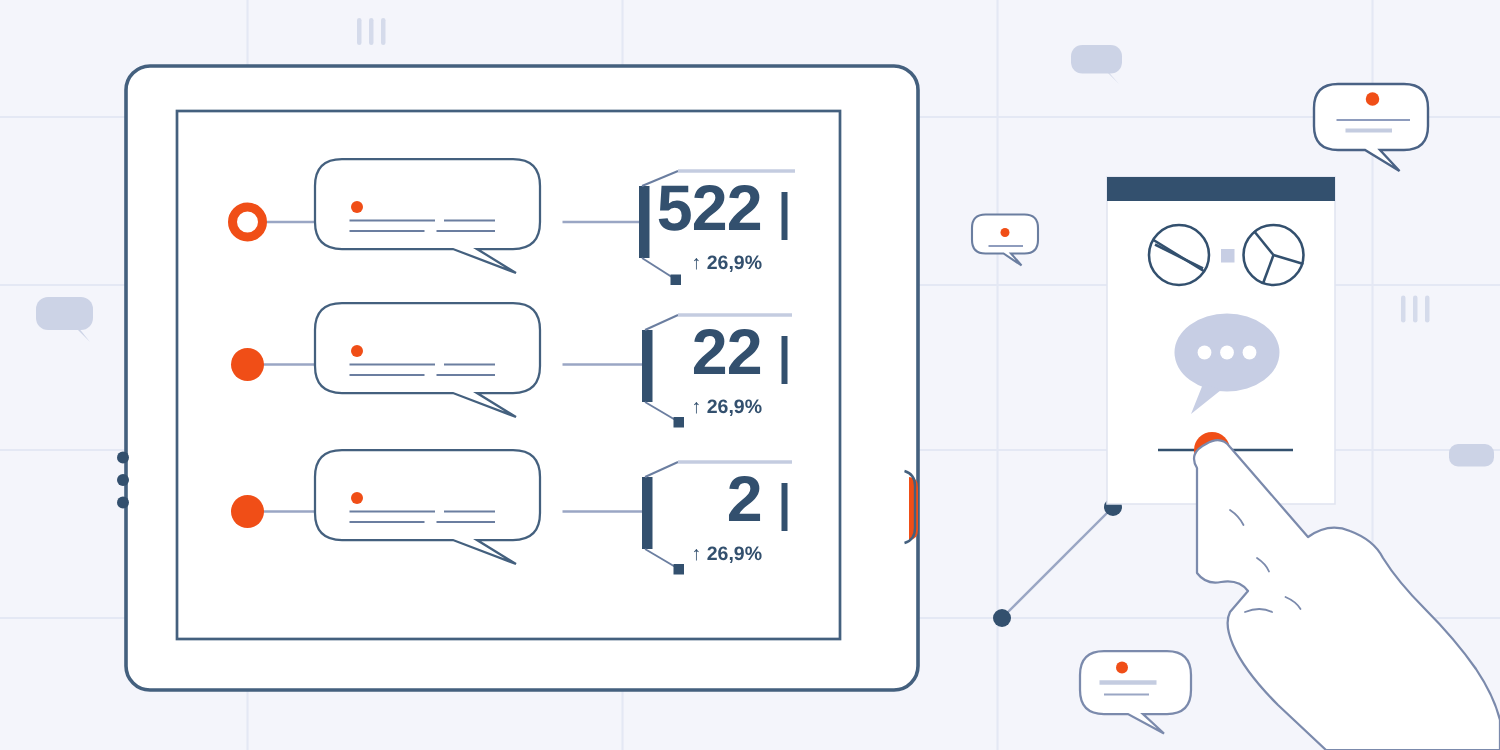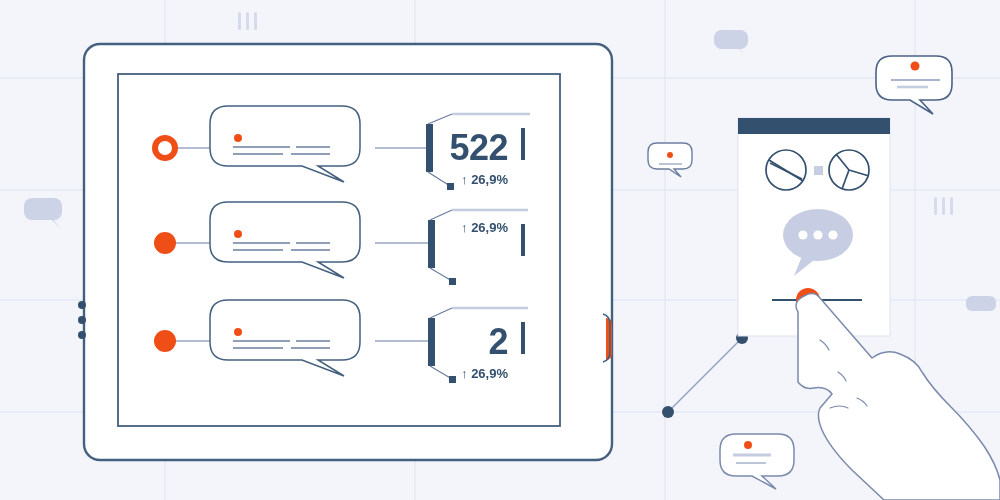--- a/index.html
+++ b/index.html
@@ -14,21 +14,21 @@
   .num-label{
     position:absolute;
     font-family:"Liberation Sans", sans-serif;
     color:#33506e;
     font-weight:bold;
     letter-spacing:-0.5px;
     line-height:1;
     text-align:right;
     white-space:nowrap;
   }
-  .num-value{font-size:36px;margin-top:12px;}
+  .num-value{font-size:43px;}
   .num-delta{font-size:13px;font-weight:bold;letter-spacing:0px;margin-top:7px;}
 </style>
 </head>
 <body>
 
 <div id="stage">
 
   <svg class="layer" viewBox="0 0 1000 500">
     <rect x="0" y="0" width="1000" height="500" fill="#f4f5fb"></rect>
     <g stroke="#e4e8f4" stroke-width="1.4" fill="none">
@@ -233,20 +233,21 @@
       <rect x="521" y="322" width="4" height="32" fill="#33506e"></rect>
     </g>
   </svg>
 
   <div class="num-label" style="left:378px;top:118px;width:130px;">
     <div class="num-value">522</div>
     <div class="num-delta">↑ 26,9%</div>
   </div>
 
   <div class="num-label" style="left:378px;top:214px;width:130px;">
+    <div class="num-value">22</div>
     <div class="num-delta">↑ 26,9%</div>
   </div>
 
   <div class="num-label" style="left:378px;top:312px;width:130px;">
     <div class="num-value">2</div>
     <div class="num-delta">↑ 26,9%</div>
   </div>
 
 </div>
 

